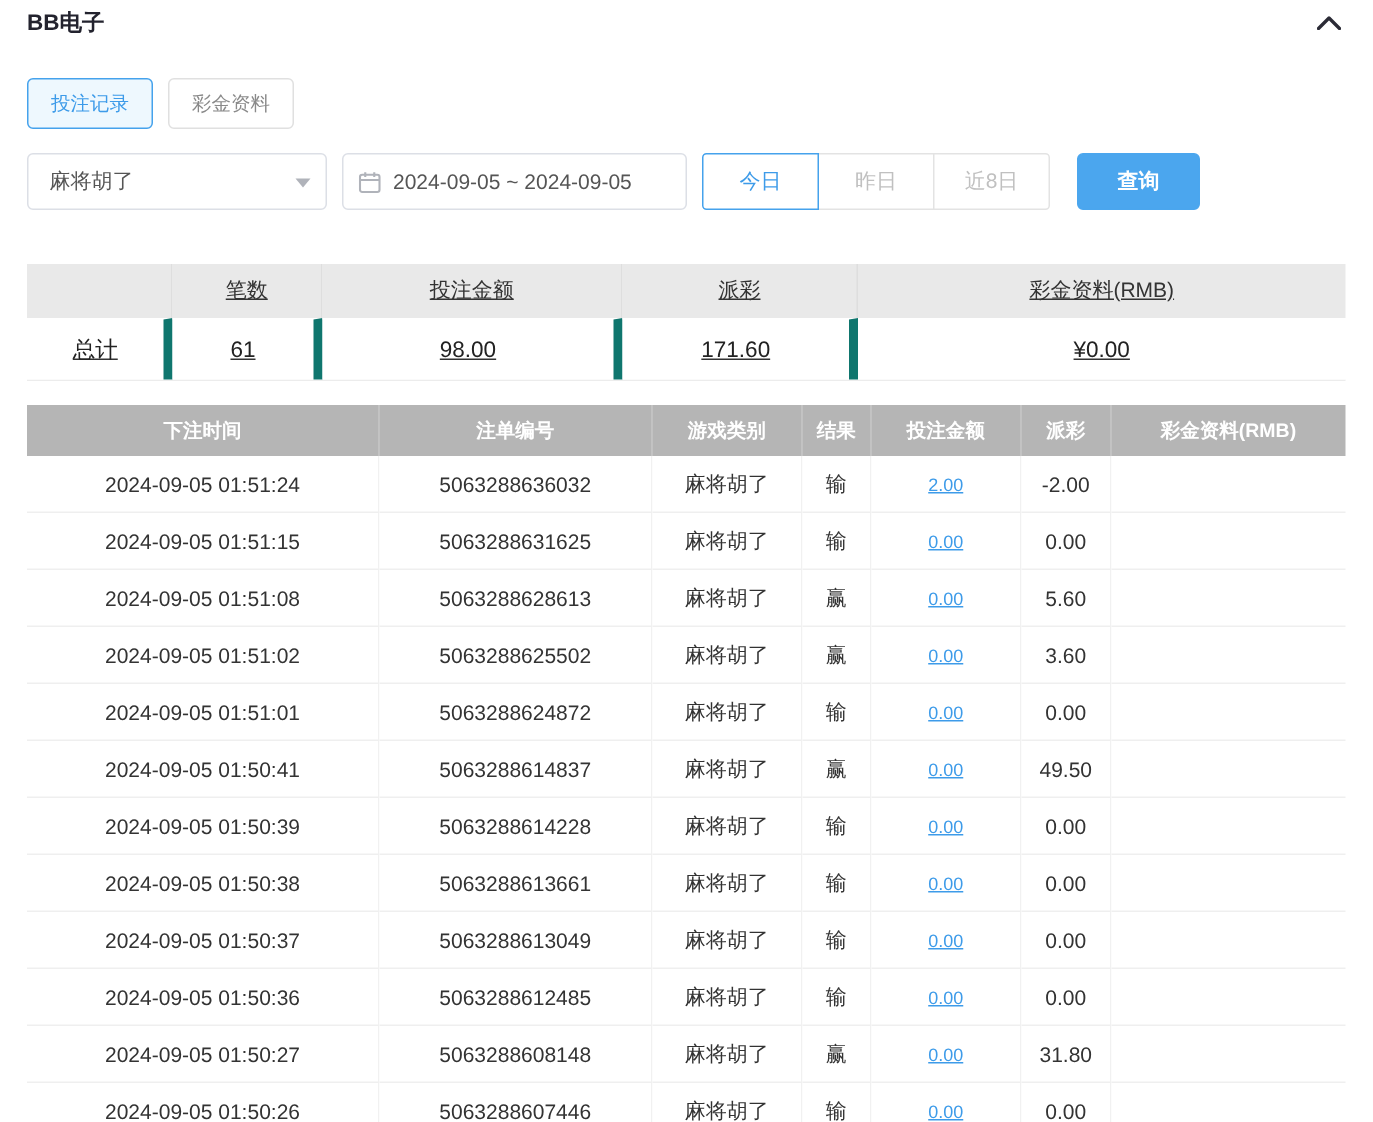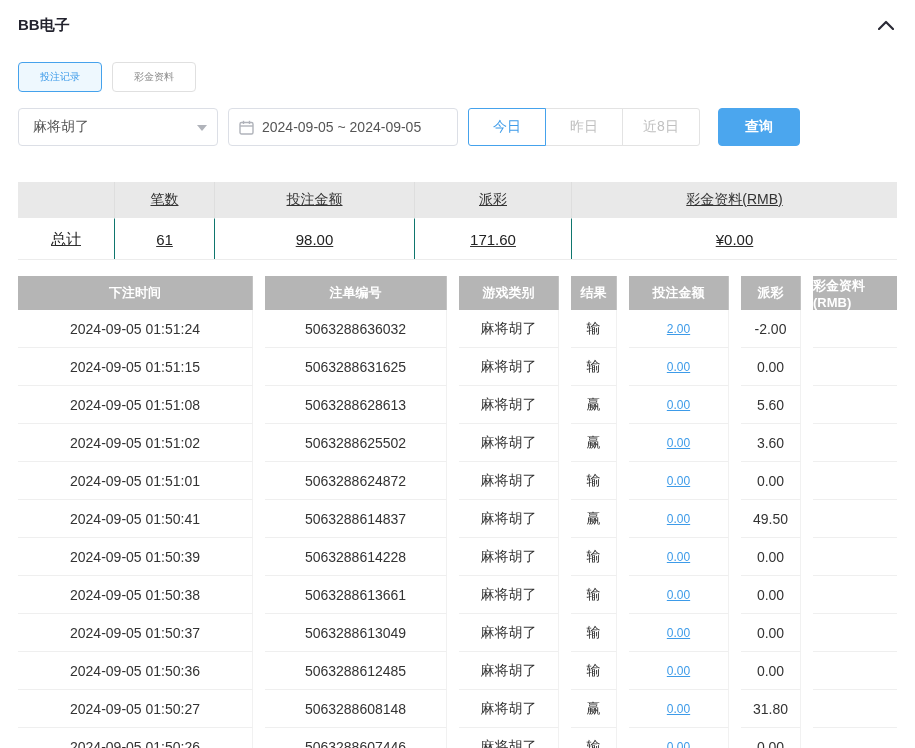--- a/index.html
+++ b/index.html
@@ -1,27 +1,27 @@
 <!DOCTYPE html>
 <html><head>
 <meta charset="utf-8">
 <style>
   * { margin: 0; padding: 0; box-sizing: border-box; }
   html, body { width: 915px; height: 748px; overflow: hidden; background: #fff;
     font-family: "Liberation Sans", "DejaVu Sans", sans-serif; color: #333; }
-  .page { width: 915px; height: 640px; padding: 14px 18px 0 18px; }
+  .page { width: 915px; height: 640px; padding: 4px 18px 0 18px; }
 
   
   .panel-header { display: flex; align-items: center; justify-content: space-between; }
   .panel-title { font-size: 15px; font-weight: bold; color: #23232e; }
   .collapse-btn { cursor: pointer; width: 22px; height: 22px; display: flex; align-items: center; justify-content: center; }
 
   
   .tabs { display: flex; gap: 10px; margin-top: 26px; }
-  .tab { min-width: 84px; padding: 7px 14px; font-size: 10px; text-align: center;
+  .tab { min-width: 84px; padding: 7px 14px; font-size: 13px; text-align: center;
     border: 1px solid #e0e0e0; border-radius: 4px; background: #fff; color: #8a8a8a; cursor: pointer; }
   .tab.active { border-color: #45a2ec; color: #3d9be9; background: #eef8fe; }
 
   
   .filters { display: flex; align-items: center; margin-top: 16px; gap: 10px; }
   .select-box { position: relative; width: 200px; height: 38px; border: 1px solid #dcdfe6; border-radius: 4px;
     display: flex; align-items: center; padding: 0 28px 0 14px; font-size: 14px; color: #555; cursor: pointer; background: #fff; }
   .select-caret { position: absolute; right: 10px; top: 16px; width: 0; height: 0;
     border-left: 5px solid transparent; border-right: 5px solid transparent; border-top: 6px solid #b0b3ba; }
   .date-box { width: 230px; height: 38px; border: 1px solid #dcdfe6; border-radius: 4px;
@@ -35,26 +35,26 @@
   .query-btn { width: 82px; height: 38px; margin-left: 8px; background: #4ba6ee; border: 1px solid #4ba6ee;
     color: #fff; font-size: 14px; border-radius: 4px; cursor: pointer; font-weight: bold; }
 
   
   .summary { margin-top: 36px; border-bottom: 1px solid #ececec; text-decoration: underline; }
   .summary .srow { display: grid; grid-template-columns: 97px 100px 200px 157px 1fr; }
   .summary .shead .scell { background: #e9e9e9; color: #333; font-size: 14px; height: 36px; border-right: 1px solid #dedede; }
   .summary .shead .scell:last-child { border-right: none; }
   .summary .scell { display: flex; align-items: center; justify-content: center; }
   .summary .sbody .scell { height: 41px; font-size: 15px; color: #222; background: #fff;
-    border-right: 1px solid #0f766e; border-top: 1px solid #fff; }
+    border-right: 6px solid #0f766e; border-top: 1px solid #fff; }
   .summary .sbody .scell:last-child { border-right: none; }
 
   
   .bet-table { margin-top: 16px; }
-  .thead, .tr { display: grid; grid-template-columns: 235px 182px 100px 46px 100px 60px 1fr; gap: 12px; }
+  .thead, .tr { display: grid; grid-template-columns: 235px 182px 100px 46px 100px 60px 1fr; }
   .thead .th { background: #b5b5b5; color: #fff; font-size: 13px; font-weight: bold; height: 34px;
     display: flex; align-items: center; justify-content: center; border-right: 1px solid #c3c3c3; }
   .thead .th:last-child { border-right: none; }
   .tr .td { height: 38px; display: flex; align-items: center; justify-content: center; font-size: 14px;
     color: #333; border-bottom: 1px solid #efefef; border-right: 1px solid #f1f1f1; background: #fff; }
   .tr .td:last-child { border-right: none; }
   .bet-link { color: #3d9be9; text-decoration: underline; cursor: pointer; font-size: 12px; }
   .negative { color: #e05c5c; }
   .icon-svg { display: block; }
 </style>

